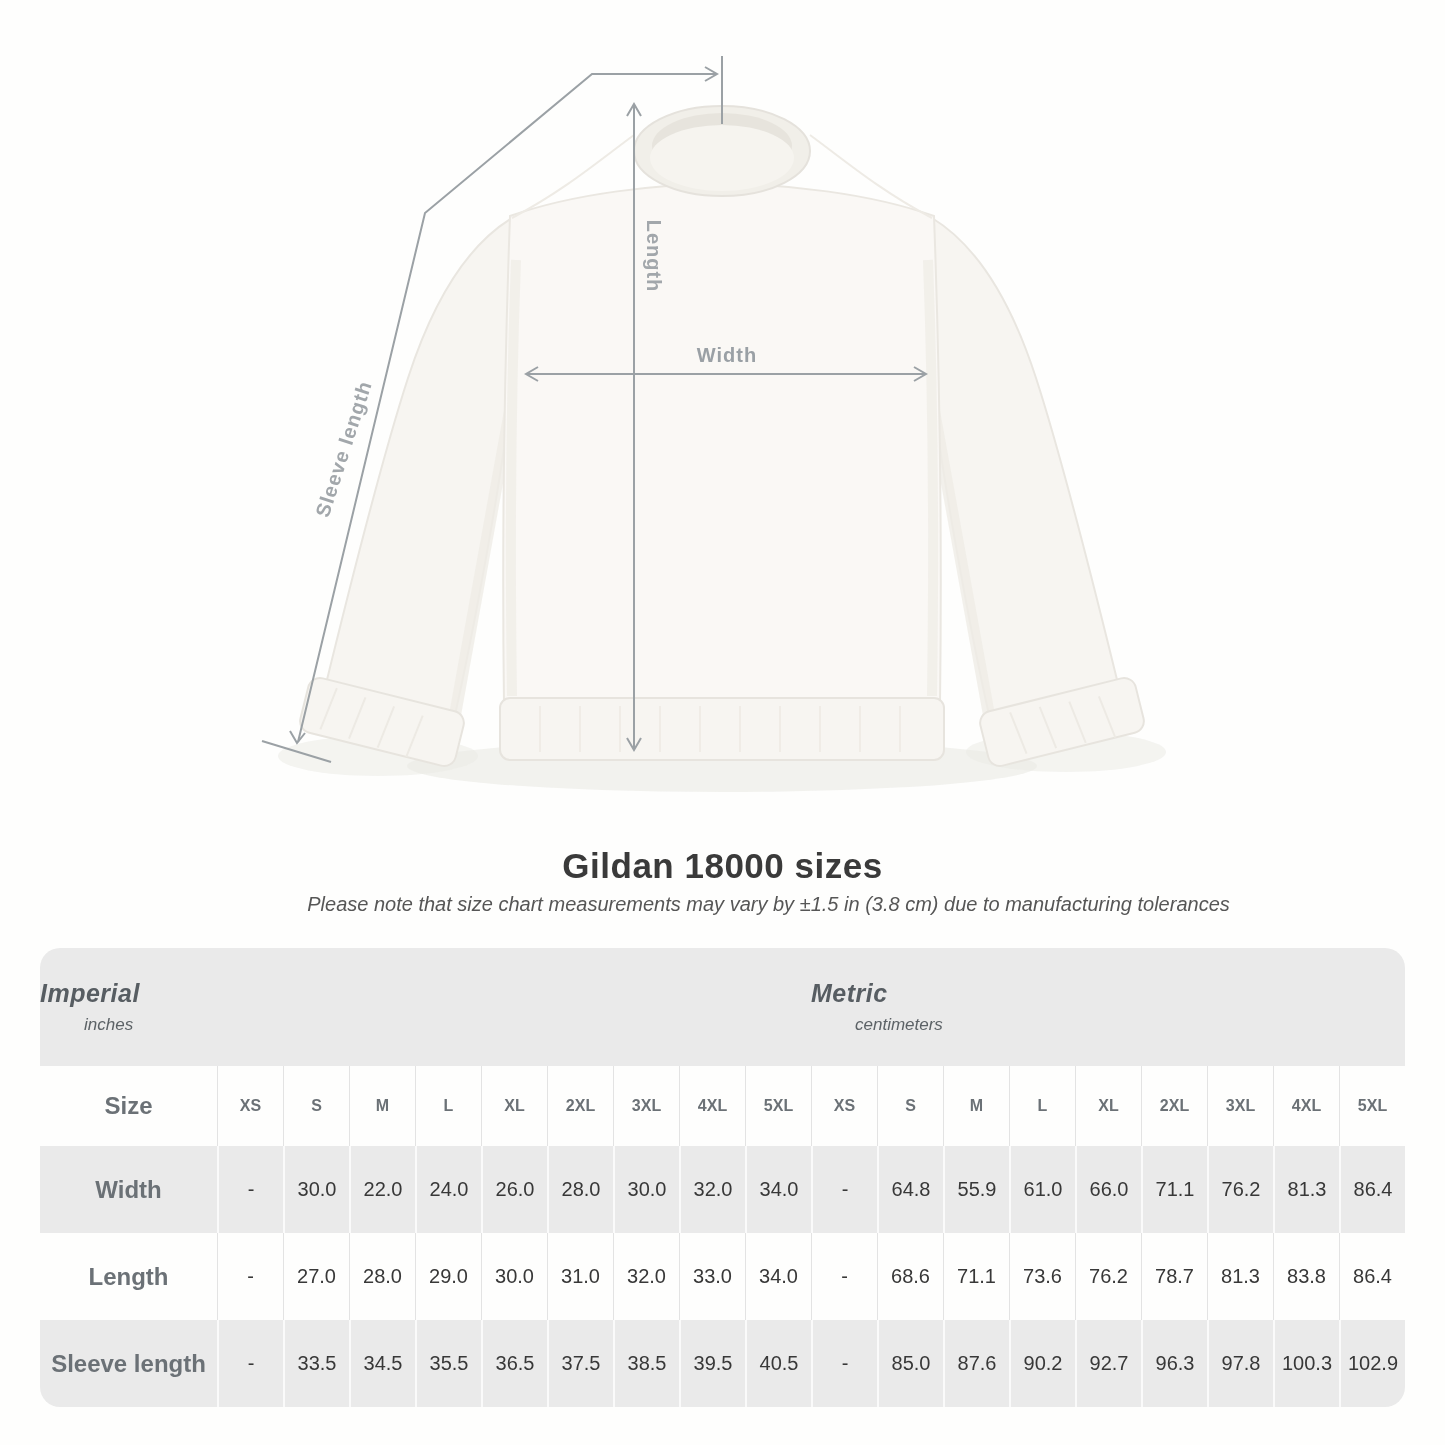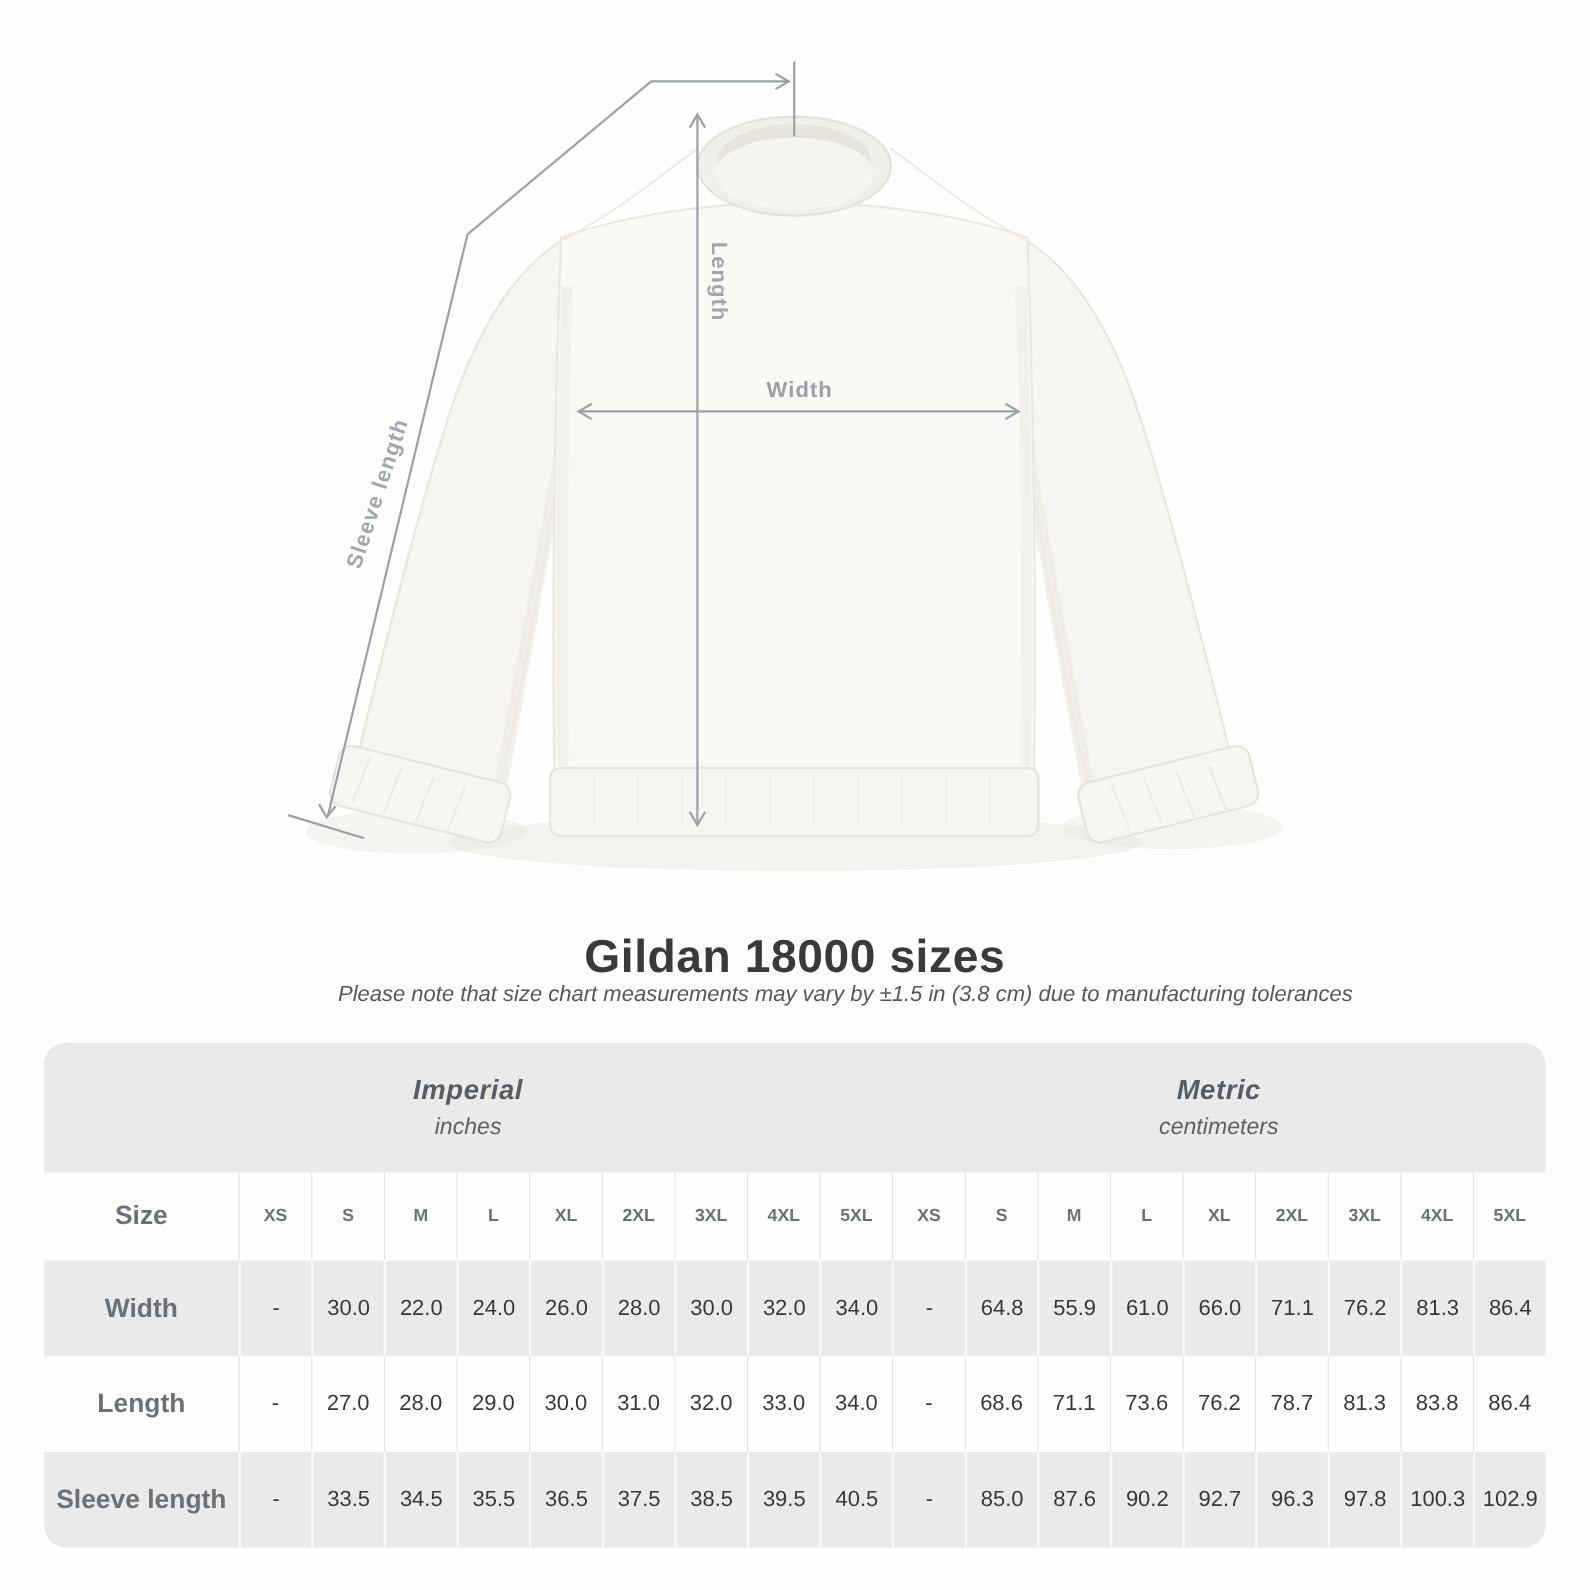--- a/index.html
+++ b/index.html
@@ -4,29 +4,29 @@
 <style>
   html,body{margin:0;padding:0;background:#ffffff;}
   body{font-family:"Liberation Sans","DejaVu Sans",sans-serif;}
   .stage{position:relative;width:1445px;height:1445px;background:#fefefd;overflow:hidden;}
   .photo{position:absolute;left:0;top:0;width:1445px;height:845px;}
   .photo svg{position:absolute;left:0;top:0;display:block;}
   .dim-label{position:absolute;font-weight:bold;font-size:20px;color:#a2a7ab;letter-spacing:1px;white-space:nowrap;}
   .lbl-length{left:653px;top:256px;transform:translate(-50%,-50%) rotate(90deg);}
   .lbl-width{left:727px;top:355px;transform:translate(-50%,-50%);color:#9aa0a5;}
   .lbl-sleeve{left:344px;top:449px;transform:translate(-50%,-50%) rotate(-72deg);}
-  .title{position:absolute;top:846px;left:0;width:100%;text-align:center;font-size:42px;font-weight:bold;color:#3a3a3a;letter-spacing:.5px;}
+  .title{position:absolute;top:846px;left:0;width:100%;text-align:center;font-size:35px;font-weight:bold;color:#3a3a3a;letter-spacing:.5px;}
   .subtitle{position:absolute;top:893px;left:0;width:100%;text-align:center;font-size:20px;font-style:italic;color:#565656;padding-left:46px;}
   .sizetable{position:absolute;left:40px;top:948px;width:1365px;}
   .band{display:grid;grid-template-columns:177px repeat(18,1fr);height:118px;background:#eaeaea;border-radius:20px 20px 0 0;}
-  .band-sec{display:flex;flex-direction:column;align-items:center;justify-content:center;gap:7px;}
+  .band-sec{display:flex;flex-direction:column;justify-content:center;gap:7px;}
   .sec-imperial{grid-column:1/11;}
   .sec-metric{grid-column:11/20;}
   .band-title{font-size:25px;font-weight:bold;font-style:italic;color:#575d62;letter-spacing:.5px;}
-  .band-unit{font-size:21px;font-style:italic;color:#5c6266;}
+  .band-unit{font-size:17px;font-style:italic;color:#5c6266;margin-left:44px;}
   .trow{display:grid;grid-template-columns:177px repeat(18,1fr);}
   .r-size{height:80px;}
   .r-data{height:87px;}
   .cell{display:flex;align-items:center;justify-content:center;font-size:20px;color:#383838;min-width:0;}
   .lab{font-weight:bold;color:#6b7176;font-size:24px;}
   .szh{font-weight:bold;color:#6b7176;font-size:16px;}
   .r-white .cell + .cell{border-left:1px solid #e3e3e3;}
   .r-gray{background:#eaeaea;}
   .r-gray .cell + .cell{border-left:2px solid #fafafa;}
   .r-white .mdiv{border-left:3px solid #dcdcdc;}

